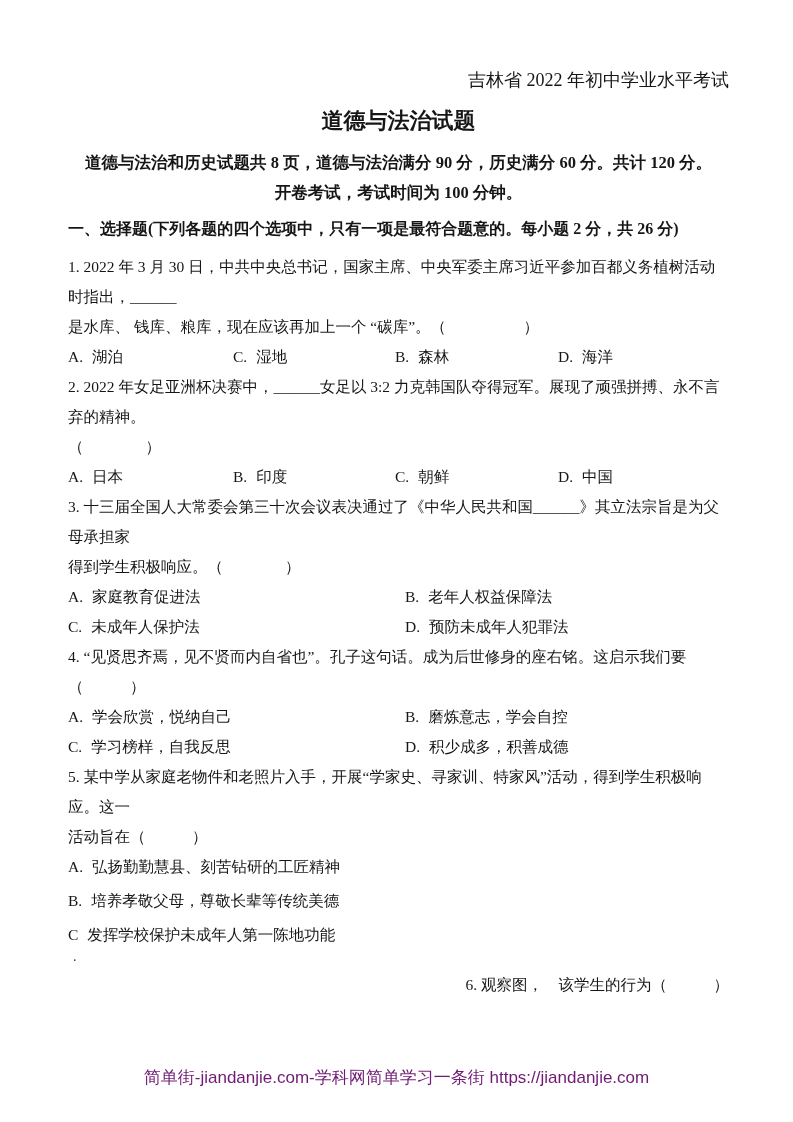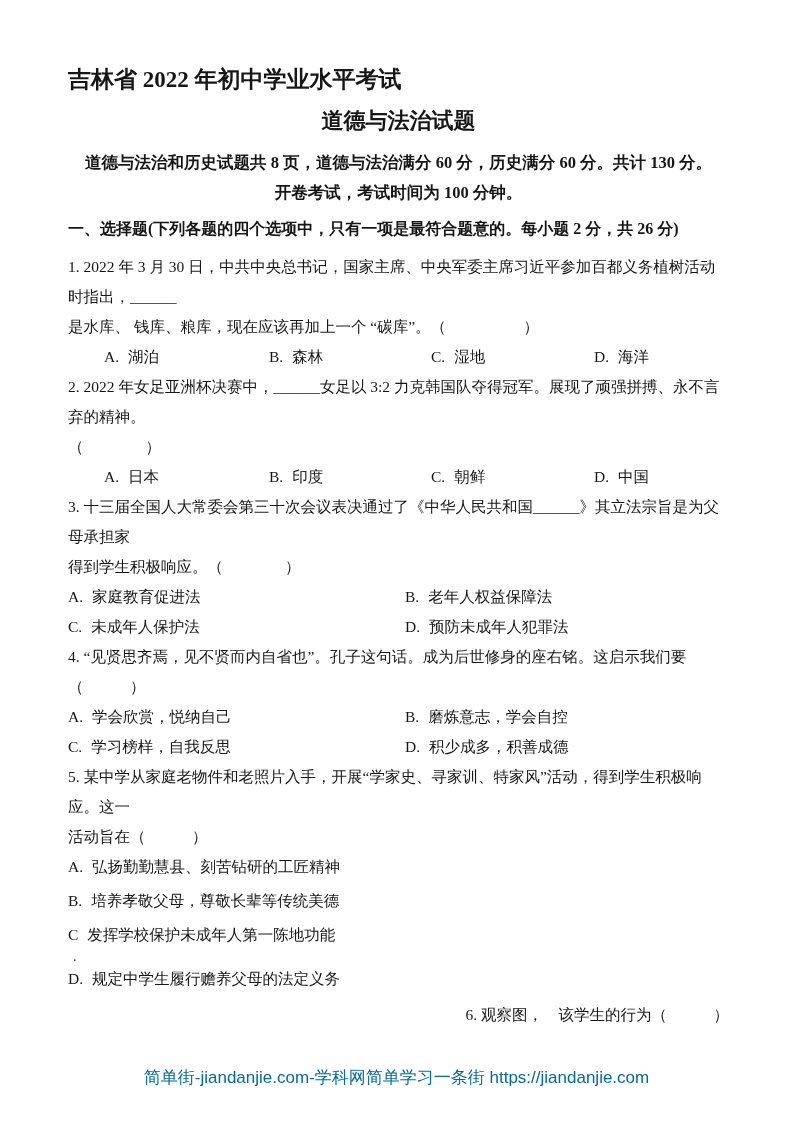--- a/index.html
+++ b/index.html
@@ -7,23 +7,23 @@
     position: relative;
     width: 793px;
     height: 1122px;
     background: #ffffff;
     font-family: "Liberation Serif", "DejaVu Serif", serif;
     color: #161616;
     overflow: hidden;
   }
   .content { padding: 64px 64px 0 68px; }
   .t1 {
-    text-align: left;
-    font-weight: bold;
-    font-size: 23px;
+    text-align: right;
+    font-weight: normal;
+    font-size: 18px;
     line-height: 32px;
     white-space: pre-wrap;
   }
   .t2 {
     text-align: center;
     font-weight: bold;
     font-size: 22px;
     line-height: 30px;
     margin-top: 10px;
     white-space: pre-wrap;
@@ -43,21 +43,20 @@
     margin-top: 6px;
     white-space: pre-wrap;
   }
   .q { font-size: 15.5px; font-family: Liberation Serif, serif; }
   .q-first { margin-top: 8px; }
   .q-line { line-height: 30px; white-space: pre-wrap; }
   .opts4 {
     display: grid;
     grid-template-columns: 165px 162px 163px auto;
     line-height: 30px;
-    margin-left: 36px;
   }
   .opts2 {
     display: grid;
     grid-template-columns: 337px auto;
     line-height: 30px;
   }
   .opt-label { margin-right: 9px; }
   .optline { line-height: 30px; margin-bottom: 4px; white-space: pre-wrap; }
   .optline-tight { margin-bottom: 0; }
   .stray {
@@ -67,45 +66,45 @@
     padding-left: 5px;
     color: #3a3a3a;
   }
   .q6 { margin-top: 6px; text-align: right; }
   .footer {
     position: absolute;
     left: 0;
     right: 0;
     top: 1066px;
     text-align: center;
-    color: #0369a1;
+    color: #701a75;
     font-size: 17px;
     font-family: "Liberation Sans", "DejaVu Sans", sans-serif;
     white-space: pre-wrap;
   }
 </style>
 </head>
 <body>
 
 <div class="page">
   <div class="content">
 
     <div class="t1">吉林省 2022 年初中学业水平考试</div>
     <div class="t2">道德与法治试题</div>
-    <div class="intro intro-first">道德与法治和历史试题共 8 页，道德与法治满分 60 分，历史满分 60 分。共计 130 分。</div>
+    <div class="intro intro-first">道德与法治和历史试题共 8 页，道德与法治满分 90 分，历史满分 60 分。共计 120 分。</div>
     <div class="intro">开卷考试，考试时间为 100 分钟。</div>
     <div class="section">一、选择题(下列各题的四个选项中，只有一项是最符合题意的。每小题 2 分，共 26 分)</div>
 
     <div class="q q-first">
       <div class="q-line">1. 2022 年 3 月 30 日，中共中央总书记，国家主席、中央军委主席习近平参加百都义务植树活动时指出，______</div>
       <div class="q-line">是水库、 钱库、粮库，现在应该再加上一个 “碳库”。（　　　　　）</div>
       <div class="opts4">
         <div><span class="opt-label">A.</span><span>湖泊</span></div>
+        <div><span class="opt-label">C.</span><span>湿地</span></div>
         <div><span class="opt-label">B.</span><span>森林</span></div>
-        <div><span class="opt-label">C.</span><span>湿地</span></div>
         <div><span class="opt-label">D.</span><span>海洋</span></div>
       </div>
     </div>
 
     <div class="q">
       <div class="q-line">2. 2022 年女足亚洲杯决赛中，______女足以 3:2 力克韩国队夺得冠军。展现了顽强拼搏、永不言弃的精神。</div>
       <div class="q-line">（　　　　）</div>
       <div class="opts4">
         <div><span class="opt-label">A.</span><span>日本</span></div>
         <div><span class="opt-label">B.</span><span>印度</span></div>
@@ -139,21 +138,20 @@
       </div>
     </div>
 
     <div class="q">
       <div class="q-line">5. 某中学从家庭老物件和老照片入手，开展“学家史、寻家训、特家风”活动，得到学生积极响应。这一</div>
       <div class="q-line">活动旨在（　　　）</div>
       <div class="optline"><span class="opt-label">A.</span><span>弘扬勤勤慧县、刻苦钻研的工匠精神</span></div>
       <div class="optline"><span class="opt-label">B.</span><span>培养孝敬父母，尊敬长辈等传统美德</span></div>
       <div class="optline optline-tight"><span class="opt-label">C</span><span>发挥学校保护未成年人第一陈地功能</span></div>
       <div class="stray">.</div>
-      <div class="optline optline-tight"><span class="opt-label">D.</span><span>规定中学生履行赡养父母的法定义务</span></div>
     </div>
 
     <div class="q q6">
       <div class="q-line">6. 观察图，　该学生的行为（　　　）</div>
     </div>
 
   </div>
 
   <div class="footer">简单街-jiandanjie.com-学科网简单学习一条街 https://jiandanjie.com</div>
 </div>

